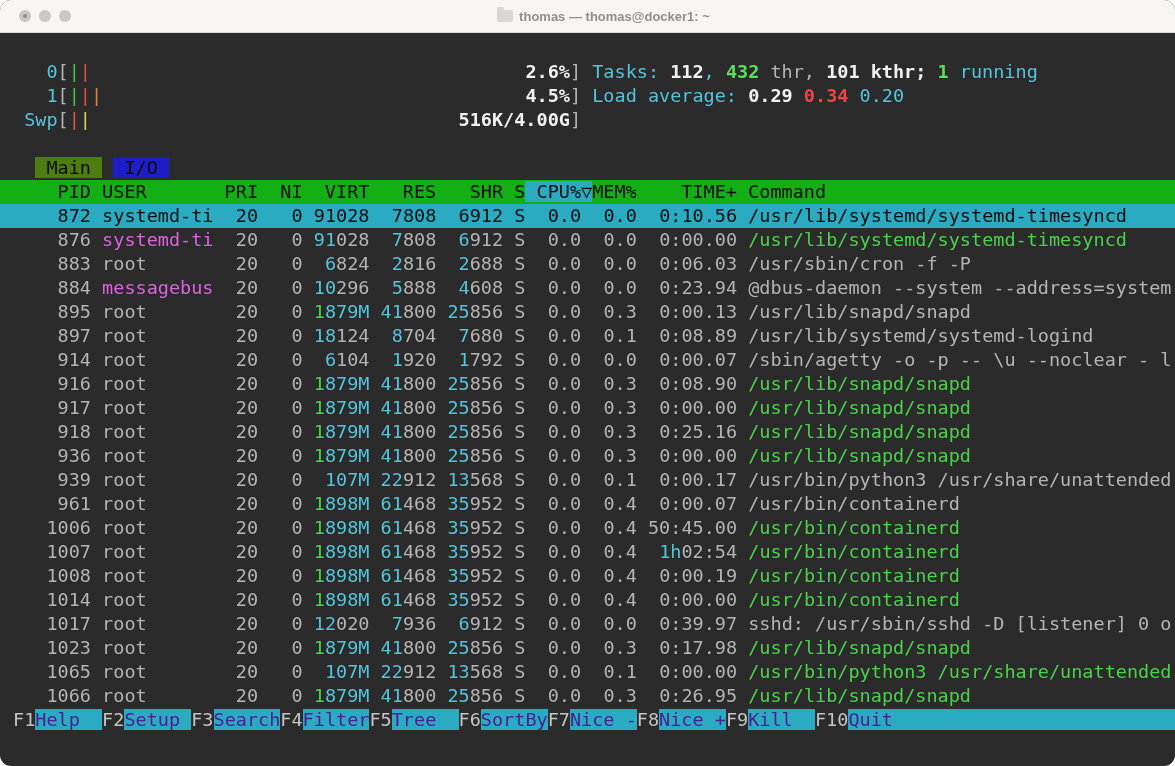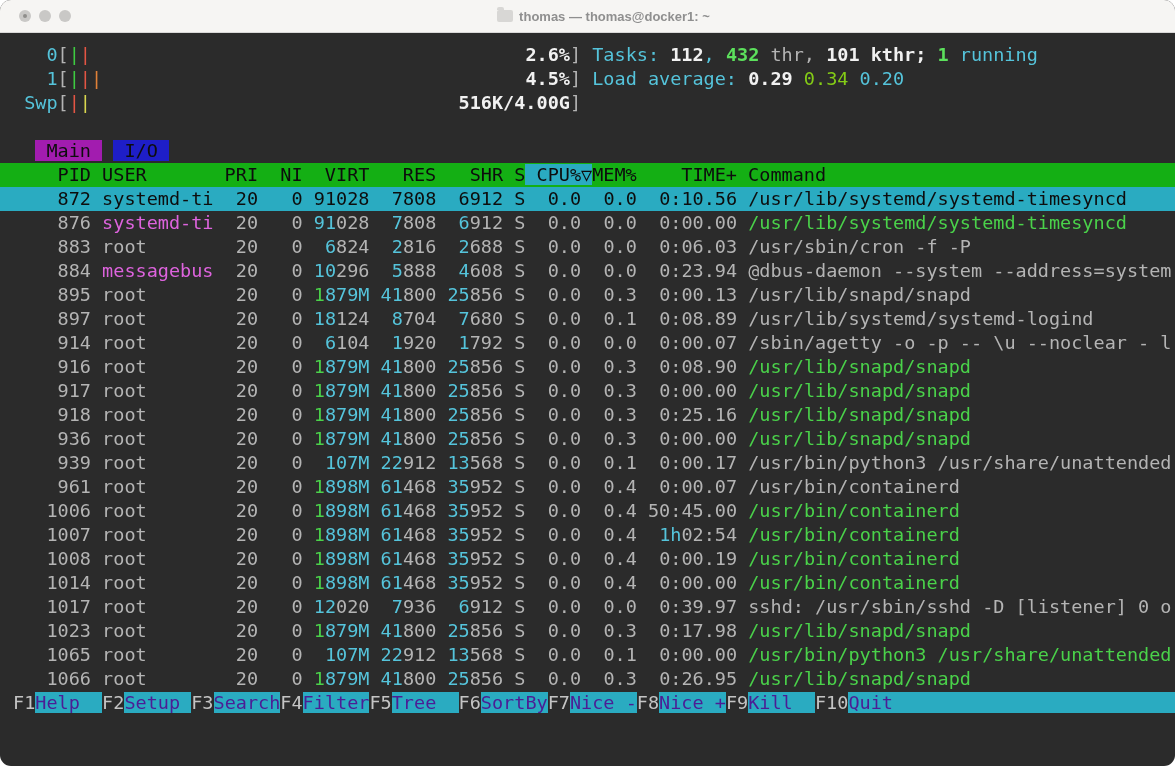--- a/index.html
+++ b/index.html
@@ -11,33 +11,33 @@
   .lights{position:absolute;left:19px;top:0;height:100%;display:flex;align-items:center;gap:8px;}
   .light{width:12px;height:12px;border-radius:50%;background:#c9c8c6;position:relative;}
   .light.close::after{content:"";position:absolute;left:4px;top:4px;width:4px;height:4px;
             border-radius:50%;background:#8f8e8c;}
   .titlewrap{display:flex;align-items:center;gap:6px;font-family:"Liberation Sans",sans-serif;
             font-size:13px;font-weight:bold;color:#8f8f8f;padding-left:32px;}
   .folder{width:16px;height:12px;background:#d8d7d5;border-radius:2px;position:relative;}
   .folder::before{content:"";position:absolute;left:0;top:-3px;width:7px;height:3px;
             background:#d8d7d5;border-radius:2px 2px 0 0;}
   
-  .term{font-size:18.5px;line-height:24px;padding-top:10px;}
+  .term{font-size:18.5px;line-height:24px;padding-top:27px;}
   .line{height:24px;white-space:pre;padding-left:13px;overflow:hidden;}
   .fg{color:#b4b4b4}
   .bfg{color:#f1f1f1;font-weight:bold}
   .cy{color:#55c4db}
-  .bcy{color:#84cc16;font-weight:normal}
+  .bcy{color:#ef4444;font-weight:bold}
   .gr{color:#4ad24a}
   .bgr{color:#5ce05c;font-weight:bold}
   .mg{color:#dd63dd}
   .byl{color:#d9d64f;font-weight:bold}
   .bar-g{color:#3ecb41}.bar-r{color:#e35544}.bar-o{color:#e08138}
   .bar-p{color:#8a63e8}.bar-pk{color:#de62d5}.bar-y{color:#d9d64f}
-  .tab-main{background:#a21caf;color:#0d0d0d}
+  .tab-main{background:#4d7c0f;color:#0d0d0d}
   .tab-io{background:#1e1ec8;color:#0d0d0d}
   .line-th{background:#14af14;color:#0d0d0d}
   .th{color:#0d0d0d}
   .th-sort{background:#2aabc1;color:#0d0d0d}
   .line-sel{background:#2aabc1}
   .line-sel span{color:#0d0d0d !important;font-weight:normal !important}
   .fk{color:#c4c4c4}
   .fl{background:#2aabc1;color:#4c1d95}
 </style>
 </head>

